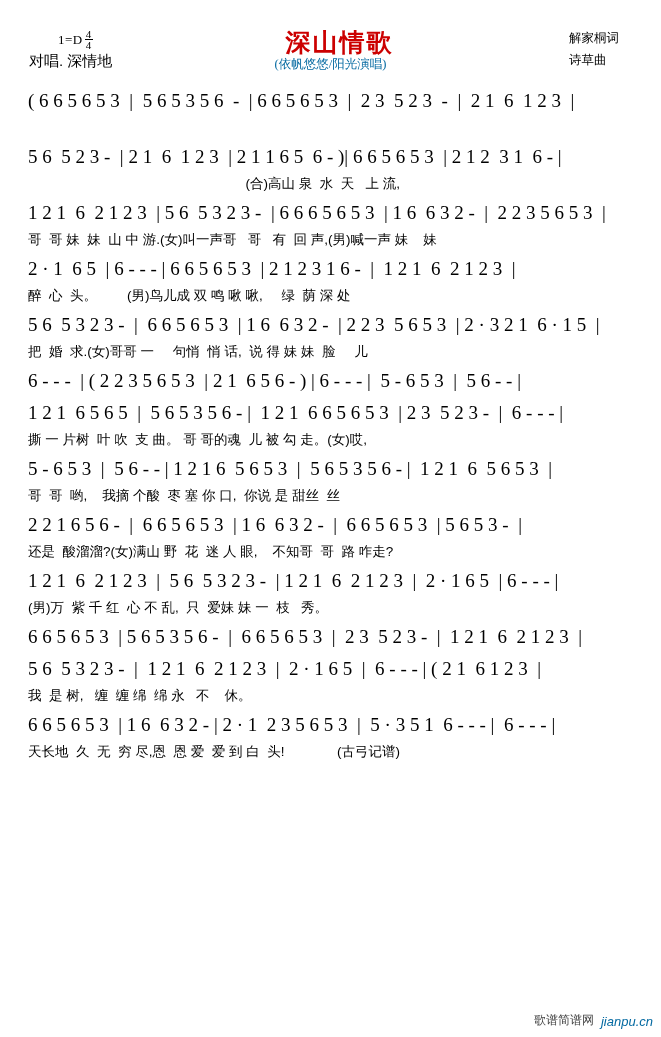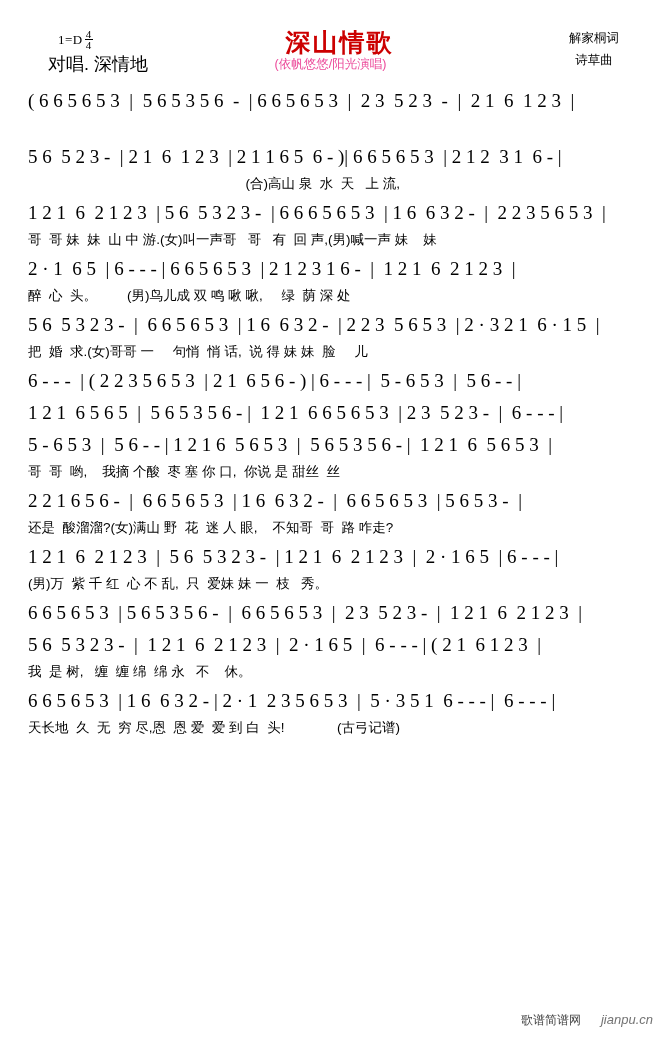--- a/index.html
+++ b/index.html
@@ -48,23 +48,23 @@
     display: block;
     border-bottom: 1px solid #000;
     padding: 0 1px;
   }
   .key-sig .frac .den {
     display: block;
     padding: 0 1px;
   }
   .subtitle-left {
     position: absolute;
-    left: 48px;
+    left: 29px;
     top: 52px;
-    font-size: 18px;
+    font-size: 15px;
     font-family: "Liberation Sans", sans-serif;
   }
   .song-title {
     position: absolute;
     left: 0;
     right: 0;
     top: 26px;
     text-align: center;
     font-size: 25px;
     font-weight: bold;
@@ -73,29 +73,29 @@
     letter-spacing: 2px;
     padding-left: 18px;
   }
   .singers {
     position: absolute;
     left: 0;
     right: 0;
     top: 56px;
     text-align: center;
     font-size: 12.5px;
-    color: #ec4899;
-    font-family: Liberation Sans, sans-serif;
+    color: #0369a1;
+    font-family: Liberation Serif, serif;
   }
   .credits {
     position: absolute;
     right: 42px;
     top: 28px;
     font-size: 12.5px;
-    text-align: center;
+    text-align: left;
     line-height: 1.75;
     font-family: "Liberation Sans", sans-serif;
   }
 
   
   .music {
     position: relative;
     margin: 8px 20px;
   }
   .sys {
@@ -118,32 +118,32 @@
     height: 24px;
     line-height: 24px;
     padding-left: 8px;
   }
 
   .footer {
     position: absolute;
     right: 8px;
     bottom: 8px;
     display: flex;
-    align-items: flex-start;
-    gap: 20px;
+    align-items: flex-end;
+    gap: 7px;
   }
   .footer .fbadge {
     font-family: "Liberation Sans", sans-serif;
     font-size: 12px;
     color: #444;
   }
   .footer .fsite {
     font-family: "Liberation Sans", sans-serif;
     font-size: 13px;
-    color: #737373;
+    color: #0369a1;
     font-style: italic;
   }
 </style>
 </head>
 <body>
 
 <div class="page">
 
   <div class="header">
     <div class="key-sig">
@@ -177,20 +177,21 @@
     </div>
     <div class="sys">
       <div class="notes">5 6  5 3 2 3 -  |  6 6 5 6 5 3  | 1 6  6 3 2 -  | 2 2 3  5 6 5 3  | 2 · 3 2 1  6 · 1 5  |</div>
       <div class="lyrics">把  婚  求.(女)哥哥 一     句悄  悄 话,  说 得 妹 妹  脸     儿</div>
     </div>
     <div class="sys">
       <div class="notes">6 - - -  | ( 2 2 3 5 6 5 3  | 2 1  6 5 6 - ) | 6 - - - |  5 - 6 5 3  |  5 6 - - |</div>
     </div>
     <div class="sys">
       <div class="notes">1 2 1  6 5 6 5  |  5 6 5 3 5 6 - |  1 2 1  6 6 5 6 5 3  | 2 3  5 2 3 -  |  6 - - - |</div>
+      <div class="lyrics">撕 一 片树  叶 吹  支 曲。 哥 哥的魂  儿 被 勾 走。(女)哎,</div>
     </div>
     <div class="sys">
       <div class="notes">5 - 6 5 3  |  5 6 - - | 1 2 1 6  5 6 5 3  |  5 6 5 3 5 6 - |  1 2 1  6  5 6 5 3  |</div>
       <div class="lyrics">哥  哥  哟,    我摘 个酸  枣 塞 你 口,  你说 是 甜丝  丝</div>
     </div>
     <div class="sys">
       <div class="notes">2 2 1 6 5 6 -  |  6 6 5 6 5 3  | 1 6  6 3 2 -  |  6 6 5 6 5 3  | 5 6 5 3 -  |</div>
       <div class="lyrics">还是  酸溜溜?(女)满山 野  花  迷 人 眼,    不知哥  哥  路 咋走?</div>
     </div>
     <div class="sys">

